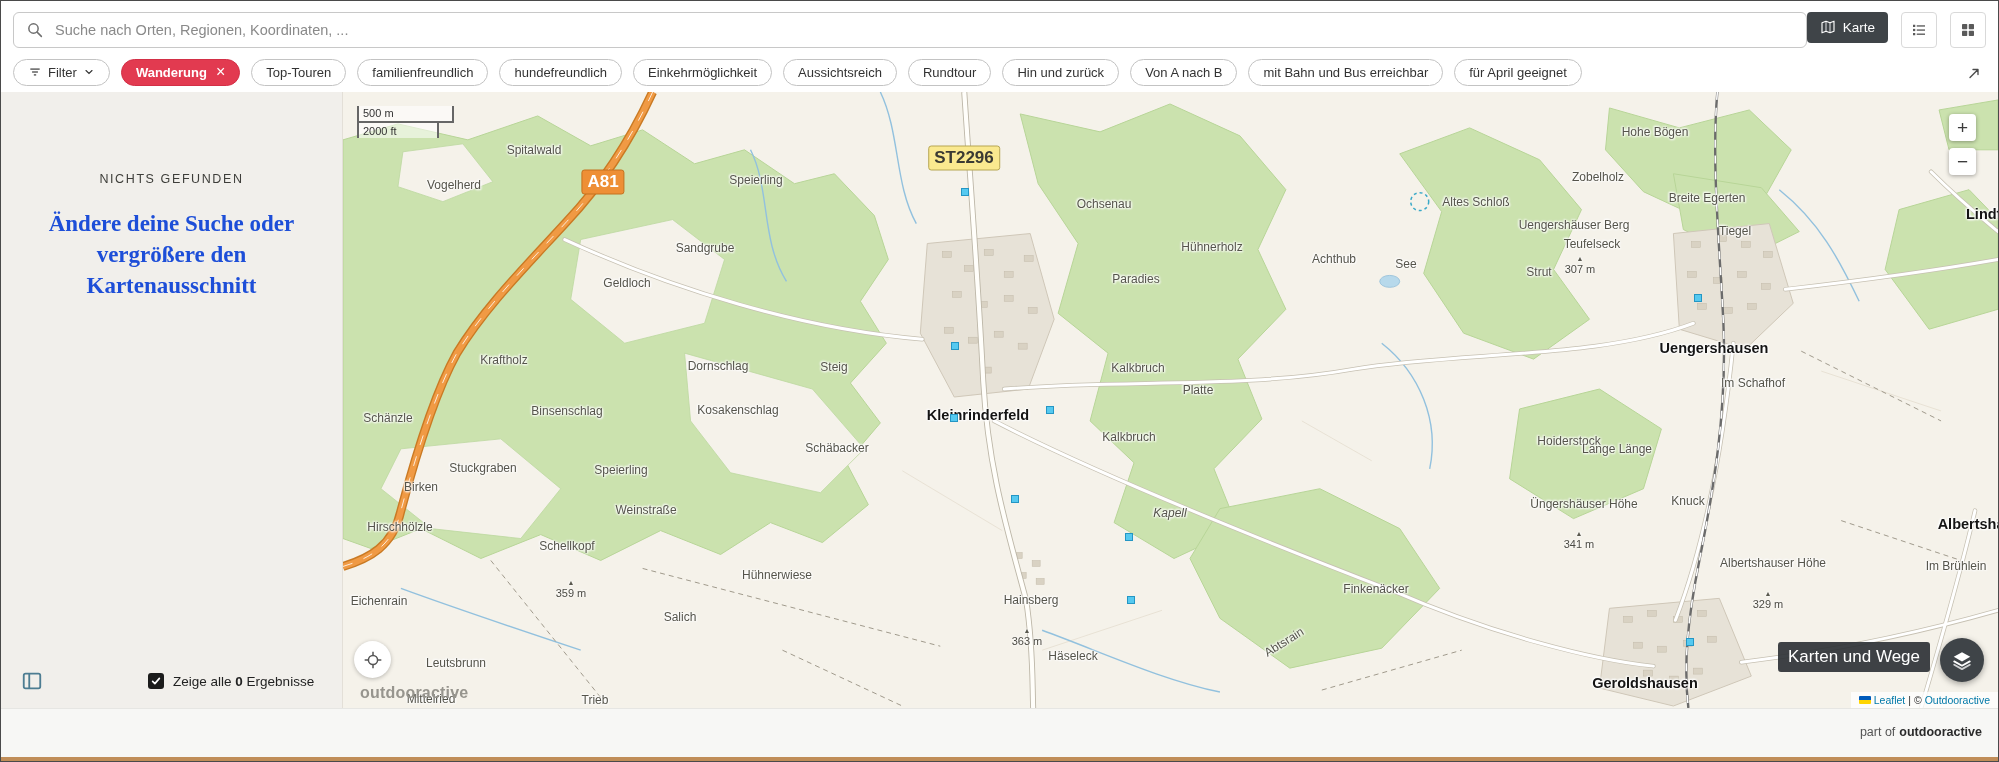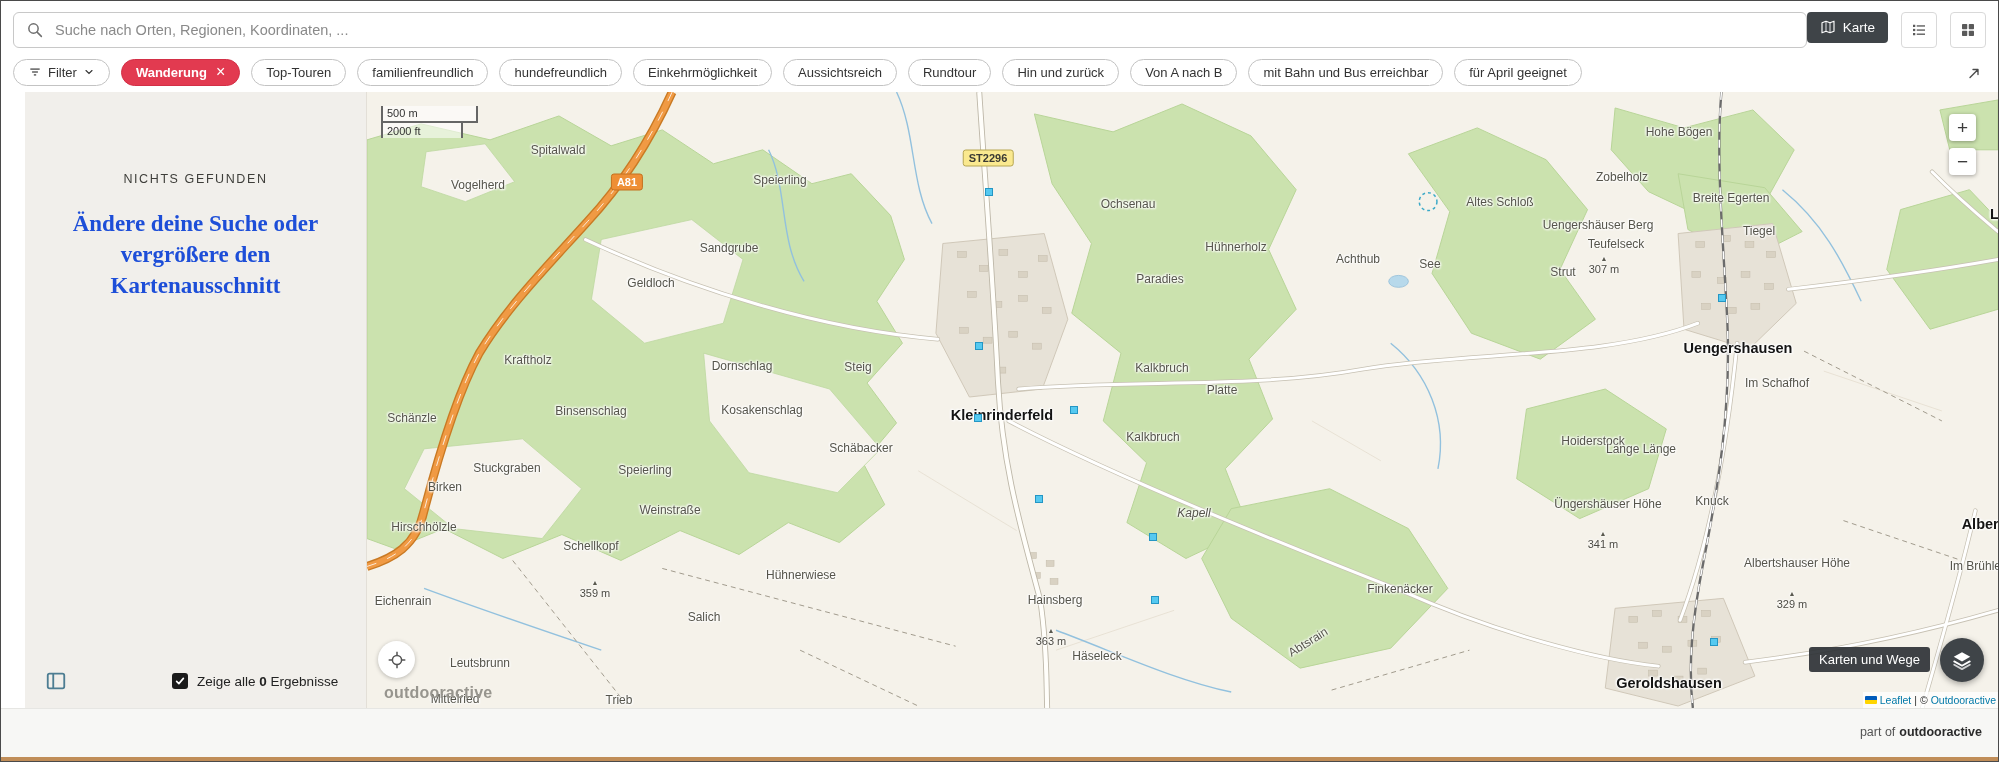--- a/index.html
+++ b/index.html
@@ -18,55 +18,55 @@
 
   
   .filterbar{height:34px;flex:none;display:flex;align-items:center;gap:11px;padding:0 46px 6px 12px;position:relative;background:#fff;}
   .chip{display:flex;align-items:center;gap:6px;height:27px;padding:0 14px;border:1px solid #c3c3c3;border-radius:14px;background:#fff;font-size:13px;color:#333;white-space:nowrap;cursor:pointer;font-family:inherit;}
   .chip.active{background:#e23a50;border-color:#d32f46;color:#fff;font-weight:bold;}
   .chip .x{font-size:16px;line-height:14px;margin-left:3px;font-weight:normal;}
   .expandbtn{position:absolute;right:10px;top:1px;width:28px;height:28px;border:none;background:transparent;cursor:pointer;display:flex;align-items:center;justify-content:center;}
 
   
   .content{flex:1;display:flex;min-height:0;}
-  .sidebar{width:342px;flex:none;background:#f1efeb;position:relative;border-right:1px solid #e3dfd7;margin-left:24px;}
+  .sidebar{width:342px;flex:none;background:#f1efeb;position:relative;border-right:1px solid #e3dfd7;}
   .empty{padding-top:80px;text-align:center;}
   .empty-title{font-size:12.5px;letter-spacing:1.6px;color:#3e3e3a;font-weight:500;margin-bottom:22px;}
   .empty-msg{font-family:"Liberation Serif",serif;font-weight:bold;font-size:23px;line-height:1.35;color:#1d4ed8;width:272px;margin:0 auto;}
   .sidebar-bottom{position:absolute;left:0;right:0;bottom:16px;display:flex;align-items:center;padding:0 20px;}
   .collapse-btn{background:none;border:none;padding:0;cursor:pointer;width:22px;height:22px;}
   .show-all{display:flex;align-items:center;gap:9px;margin-left:105px;font-size:13.5px;color:#222;cursor:pointer;}
   .cb{width:16px;height:16px;background:#1b1b1b;border-radius:3px;display:flex;align-items:center;justify-content:center;flex:none;}
 
   
   .map{flex:1;position:relative;overflow:hidden;background:#f5f2ea;cursor:grab;}
   .terrain{position:absolute;inset:0;width:100%;height:100%;display:block;}
   .labels-layer{position:absolute;inset:0;}
   .map-label{position:absolute;transform:translate(-50%,-50%);font-size:12px;color:#55544b;white-space:nowrap;
     text-shadow:0 0 3px #fff,0 0 3px #fff,1px 1px 2px #fff,-1px -1px 2px #fff;pointer-events:none;}
   .map-label.town{font-size:14.5px;font-weight:bold;color:#141414;}
   .map-label.rot{transform:translate(-50%,-50%) rotate(-32deg);}
   .peak{position:absolute;transform:translate(-50%,-50%);display:flex;flex-direction:column;align-items:center;gap:1px;color:#4c4b44;font-size:11px;
     text-shadow:0 0 3px #fff,0 0 3px #fff;pointer-events:none;}
   .peak .tri{font-size:7px;line-height:6px;color:#5a594f;}
-  .shield{position:absolute;transform:translate(-50%,-50%);font-size:11px;font-weight:bold;padding:1px 5px 2px;border-radius:3px;pointer-events:none;}
+  .shield{position:absolute;transform:translate(-50%,-50%);font-size:17px;font-weight:bold;padding:1px 5px 2px;border-radius:3px;pointer-events:none;}
   .shield.motorway{background:#ee8f35;color:#fff;border:1px solid #c4711e;}
   .shield.secondary{background:#fae98f;color:#3a3a33;border:1px solid #b6a652;}
   .marker{position:absolute;width:8px;height:8px;transform:translate(-50%,-50%);background:#55c9f0;border:1.5px solid #2496c4;}
 
   .scalebar{position:absolute;left:14px;top:14px;font-size:11px;color:#333;line-height:14px;}
   .scalebar .m{width:97px;border:2px solid #666;border-top:none;background:rgba(255,255,255,.55);padding:0 4px 1px;}
   .scalebar .i{width:82px;border:2px solid #666;border-bottom:none;margin-top:-2px;background:rgba(255,255,255,.55);padding:1px 4px 0;}
   .zoomctl{position:absolute;right:22px;top:22px;display:flex;flex-direction:column;gap:7px;}
   .zoomctl button{width:27px;height:27px;background:#fff;border:none;border-radius:4px;box-shadow:0 1px 4px rgba(0,0,0,.35);font-size:19px;color:#3c3c3c;line-height:26px;padding:0;cursor:pointer;font-family:inherit;}
   .locate{position:absolute;left:11px;bottom:30px;width:37px;height:37px;border-radius:50%;background:#fff;border:none;box-shadow:0 1px 4px rgba(0,0,0,.25);display:flex;align-items:center;justify-content:center;cursor:pointer;}
   .watermark{position:absolute;left:17px;bottom:6px;font-size:16px;font-weight:bold;color:#97958e;letter-spacing:.2px;pointer-events:none;}
   .layersbtn{position:absolute;right:14px;bottom:26px;width:44px;height:44px;border-radius:50%;background:#3f4448;border:none;box-shadow:0 2px 6px rgba(0,0,0,.35);display:flex;align-items:center;justify-content:center;cursor:pointer;}
-  .layers-tip{position:absolute;right:68px;bottom:36px;background:rgba(46,50,54,.92);color:#fff;font-size:13px;padding:5px 10px;border-radius:3px;white-space:nowrap;}
-  .attribution{position:absolute;right:0;bottom:0;background:rgba(255,255,255,.75);font-size:10.5px;padding:2px 2px;color:#333;display:flex;align-items:center;gap:3px;}
+  .layers-tip{position:absolute;right:68px;bottom:36px;background:rgba(46,50,54,.92);color:#fff;font-size:17px;padding:5px 10px;border-radius:3px;white-space:nowrap;}
+  .attribution{position:absolute;right:0;bottom:0;background:rgba(255,255,255,.75);font-size:10.5px;padding:2px 8px;color:#333;display:flex;align-items:center;gap:3px;}
   .attribution a{color:#0078a8;text-decoration:none;cursor:pointer;}
   .flag{width:12px;height:8px;background:linear-gradient(#005bbb 50%,#ffd500 50%);display:inline-block;border-radius:1px;}
 
   
   .pagefooter{height:53px;flex:none;background:#f7f7f5;border-top:1px solid #e6e6e3;display:flex;align-items:center;justify-content:flex-end;padding:0 16px 6px 0;font-size:12.5px;color:#555;position:relative;}
   .pagefooter b{color:#2b2b2b;margin-left:4px;}
   .bottom-strip{position:absolute;left:0;right:0;bottom:0;height:4px;background:#c08d58;}
 </style>
 </head>
 <body>

